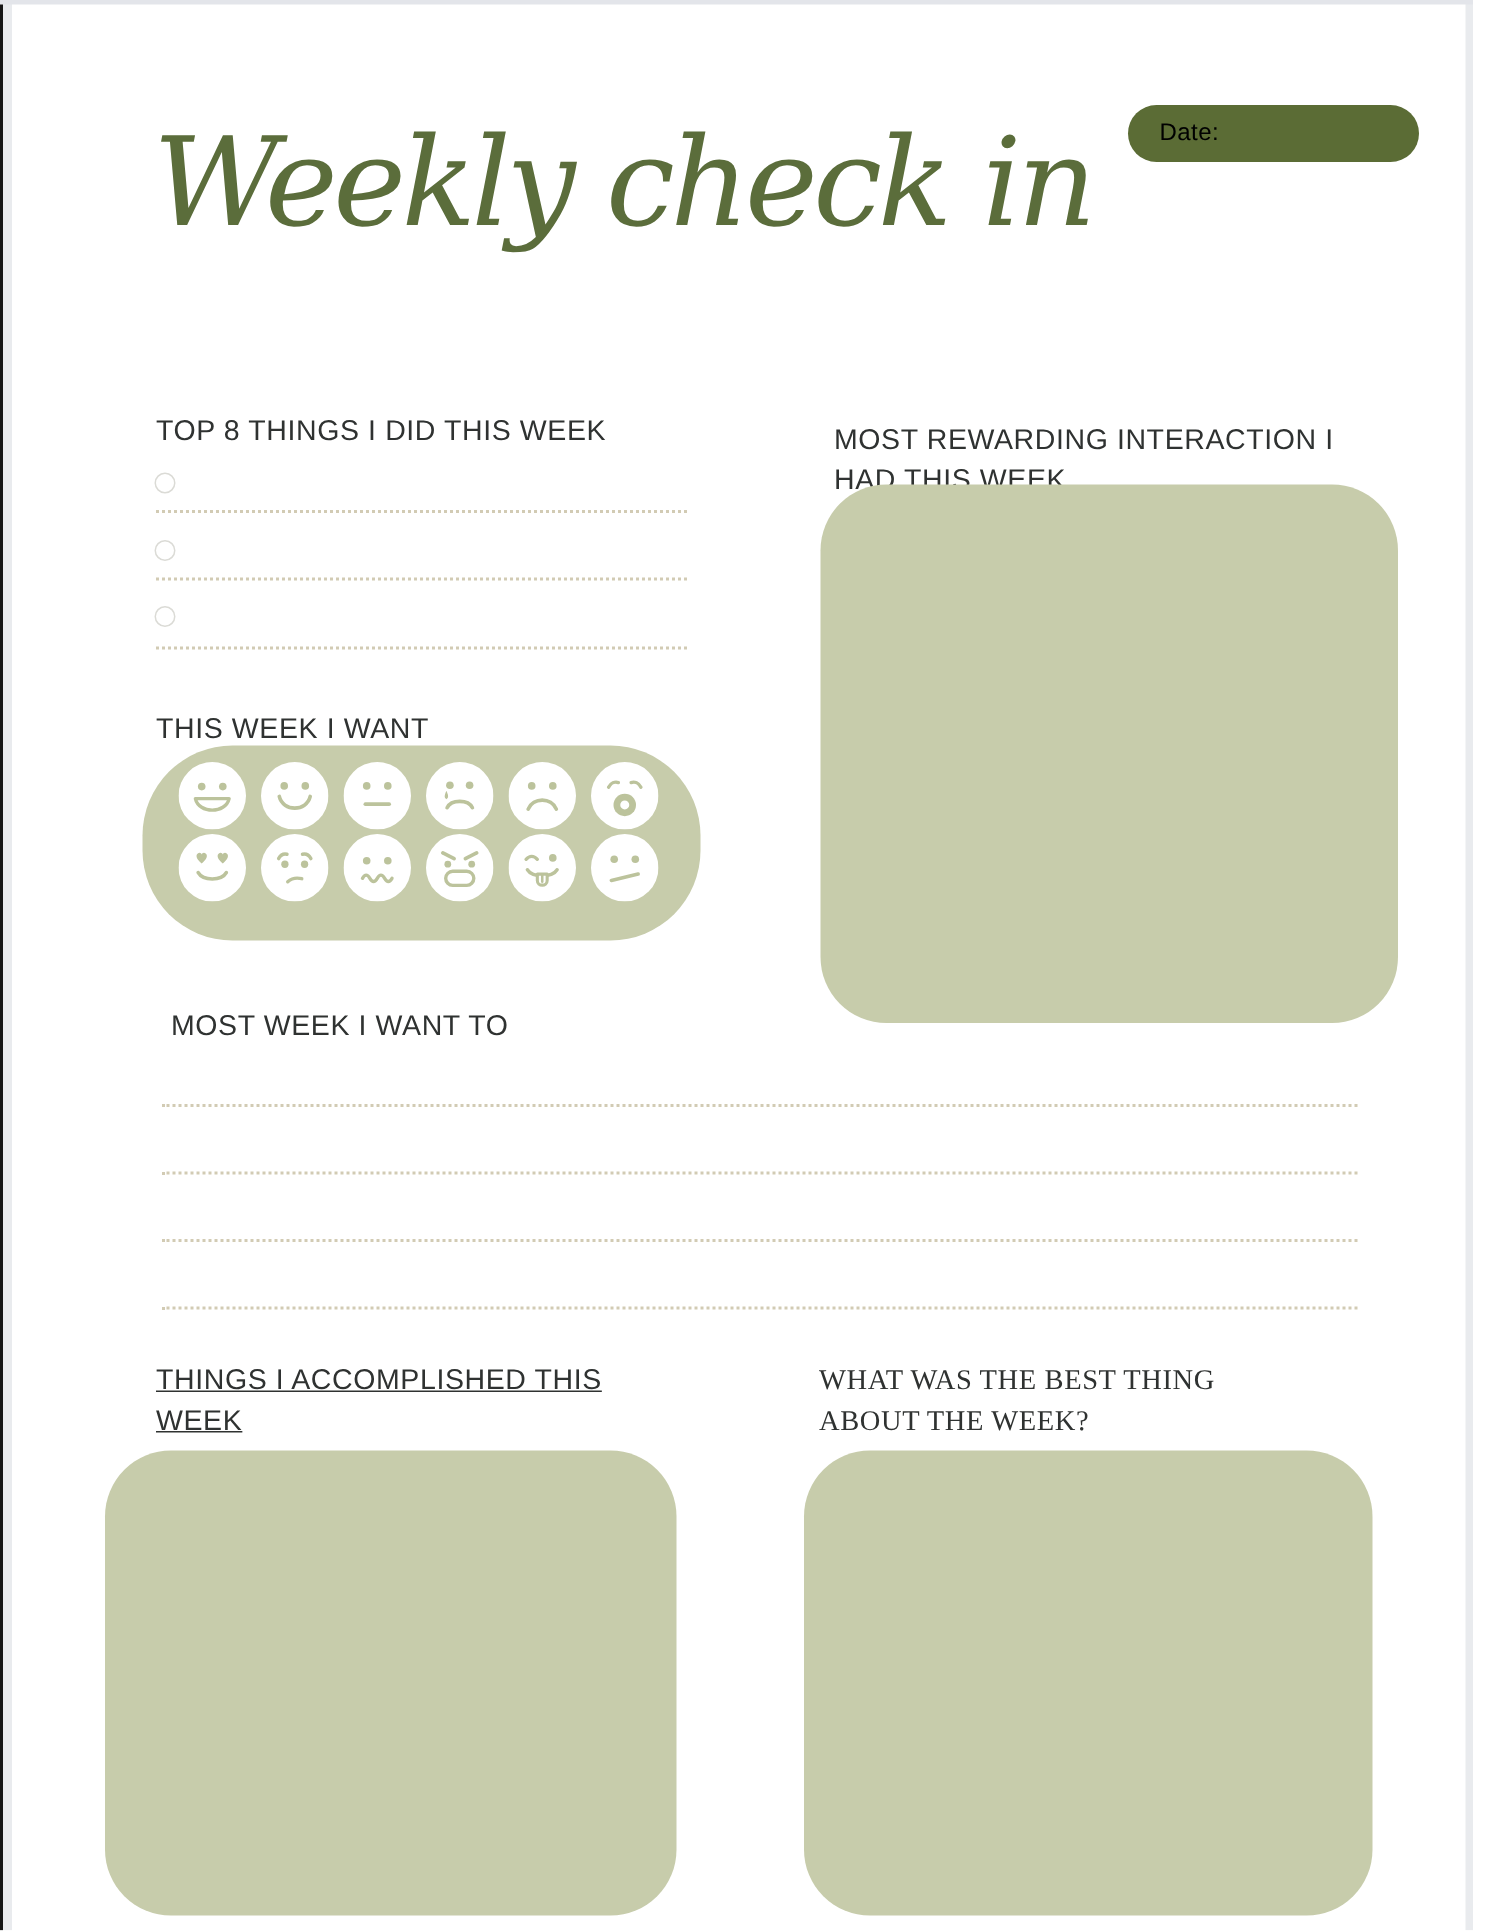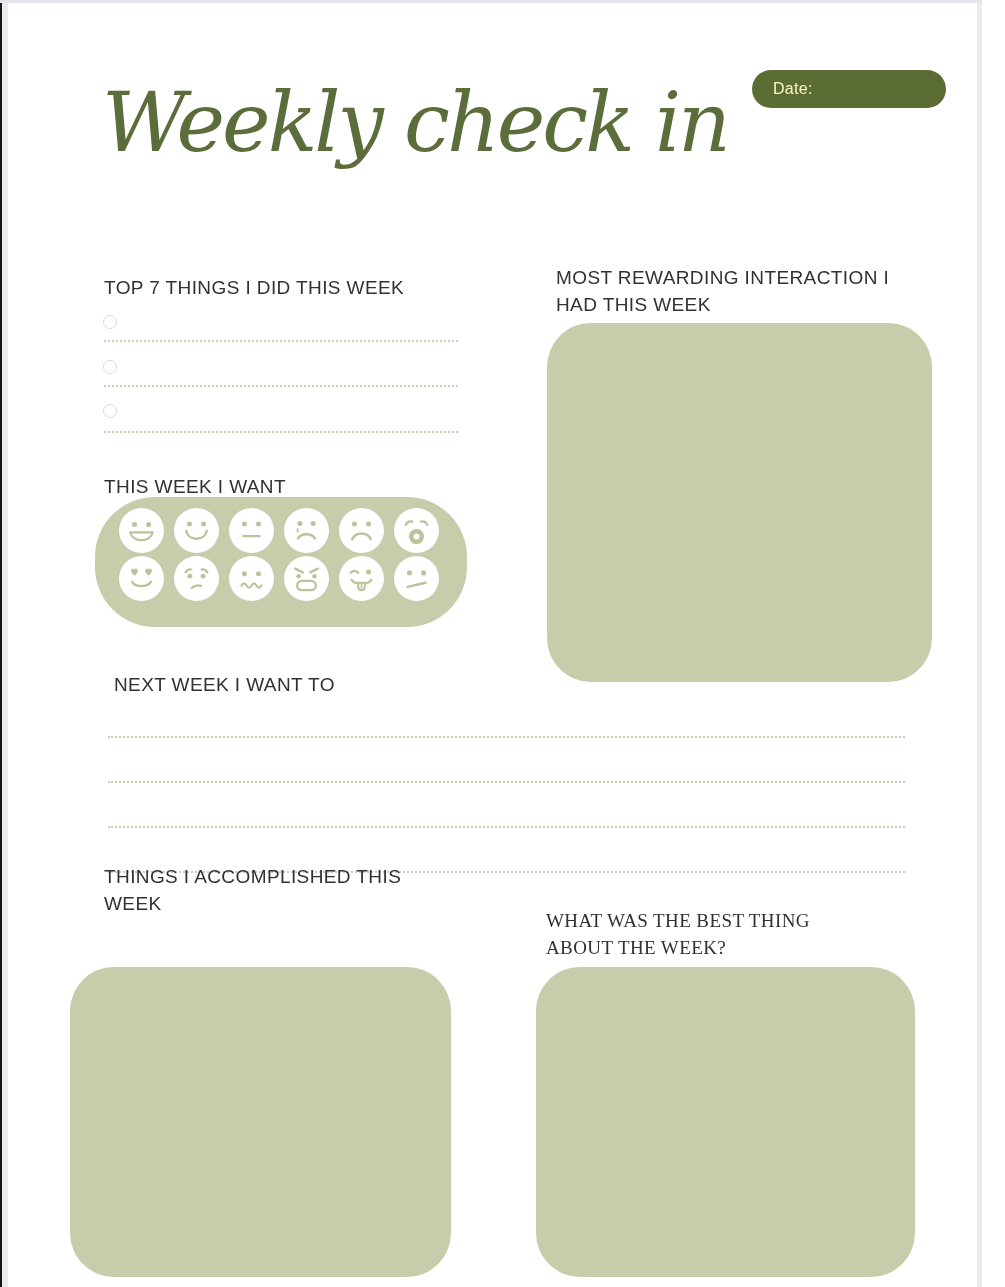--- a/index.html
+++ b/index.html
@@ -26,38 +26,38 @@
     font-size: 82px;
     letter-spacing: -3px;
     color: var(--script-green, #5b6d3b);
     line-height: 150px;
     white-space: nowrap;
   }
   .date-pill {
     position: absolute; left: 752px; top: 70px; width: 194px; height: 38px;
     background: var(--olive-dark, #5b6c35);
     border-radius: 19px;
-    color: #fef9c3;
+    color: #000000;
     font-size: 16px;
     line-height: 38px;
     padding-left: 21px;
     letter-spacing: 0.3px;
   }
   .heading {
     position: absolute;
     font-size: 19px;
     letter-spacing: 0.4px;
     line-height: 27px;
     color: var(--heading, #2f3231);
   }
   .h-top3        { left: 104px; top: 274px; width: 420px; }
-  .h-rewarding   { left: 556px; top: 264px; width: 352px; }
+  .h-rewarding   { left: 556px; top: 280px; width: 352px; }
   .h-felt        { left: 104px; top: 473px; width: 320px; }
   .h-nextweek    { left: 114px; top: 671px; width: 420px; }
-  .h-accomplished{ left: 104px; top: 863px; width: 330px; }
+  .h-accomplished{ left: 104px; top: 907px; width: 330px; text-decoration: underline; }
   .h-bestthing   { left: 546px; top: 907px; width: 300px; font-family: Liberation Serif, serif; }
 
   .check-circle {
     position: absolute; left: 103px; width: 14px; height: 14px;
     border: 1.5px solid #dbdbd6; border-radius: 50%; background: transparent;
   }
   .dotline {
     position: absolute; height: 0;
     border-bottom: 2px dotted var(--dotted-line, #d2cbb4);
   }
@@ -92,21 +92,21 @@
   <div class="edge-left-gray"></div>
   <div class="edge-right-gray"></div>
   <div class="edge-top-gray"></div>
 
   <div class="script-title">Weekly check in</div>
 
   <div class="date-pill">
     <span>Date:</span>
   </div>
 
-  <div class="heading h-top3">TOP 7 THINGS I DID THIS WEEK</div>
+  <div class="heading h-top3">TOP 8 THINGS I DID THIS WEEK</div>
   <div class="check-circle" style="top:315px"></div>
   <div class="dotline dot-top3" style="top:340px"></div>
   <div class="check-circle" style="top:360px"></div>
   <div class="dotline dot-top3" style="top:385px"></div>
   <div class="check-circle" style="top:404px"></div>
   <div class="dotline dot-top3" style="top:431px"></div>
 
   <div class="heading h-rewarding">MOST REWARDING INTERACTION I HAD THIS WEEK</div>
   <div class="green-box box-rewarding"></div>
 
@@ -215,21 +215,21 @@
         <svg viewBox="0 0 48 48" width="45" height="45">
           <circle cx="24" cy="24" r="24" fill="#fff"></circle>
           <circle cx="16.5" cy="18" r="2.7" fill="currentColor"></circle>
             <circle cx="31.5" cy="18" r="2.7" fill="currentColor"></circle>
           <path d="M14.5 33 L33.5 28.5" stroke="currentColor" stroke-width="2.6" stroke-linecap="round"></path>
         </svg>
       </span>
     </div>
   </div>
 
-  <div class="heading h-nextweek">NEXT WEEK I WANT TO</div>
+  <div class="heading h-nextweek">MOST WEEK I WANT TO</div>
   <div class="dotline dot-wide" style="top:736px"></div>
   <div class="dotline dot-wide" style="top:781px"></div>
   <div class="dotline dot-wide" style="top:826px"></div>
   <div class="dotline dot-wide" style="top:871px"></div>
 
   <div class="heading h-accomplished">THINGS I ACCOMPLISHED THIS WEEK</div>
   <div class="green-box box-accomplished"></div>
 
   <div class="heading h-bestthing">WHAT WAS THE BEST THING ABOUT THE WEEK?</div>
   <div class="green-box box-bestthing"></div>

